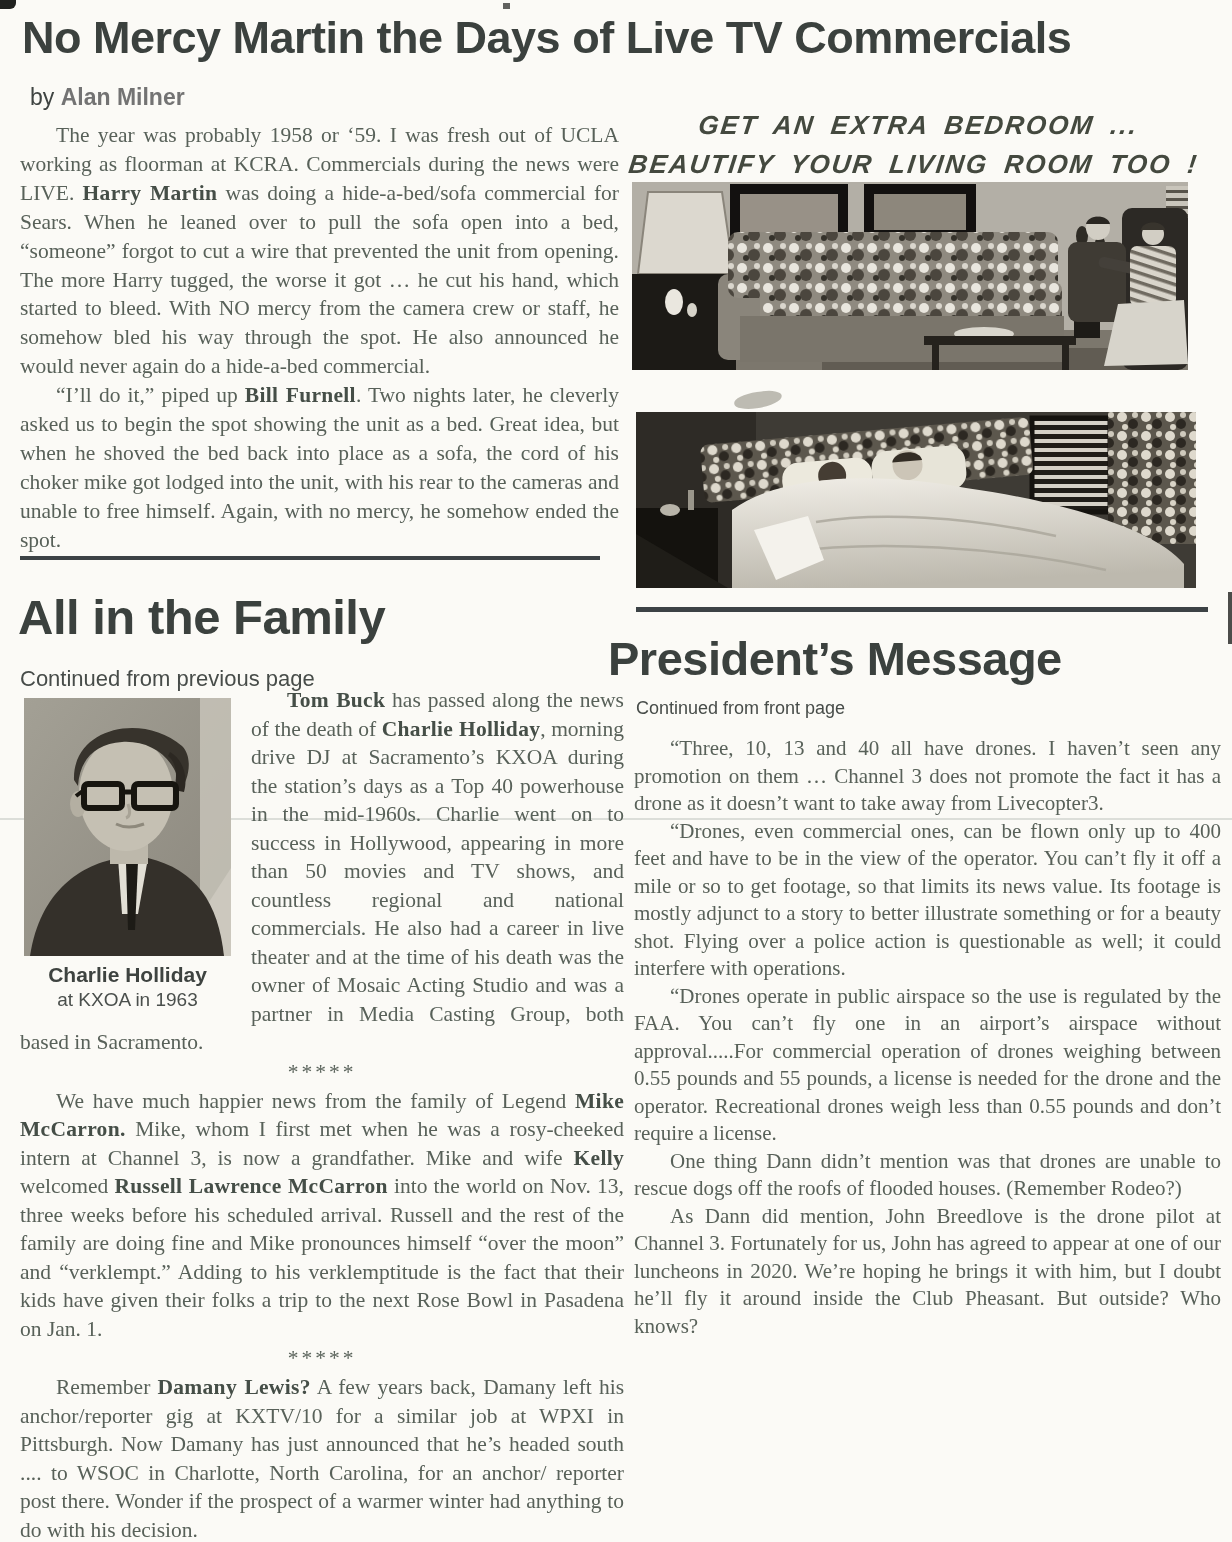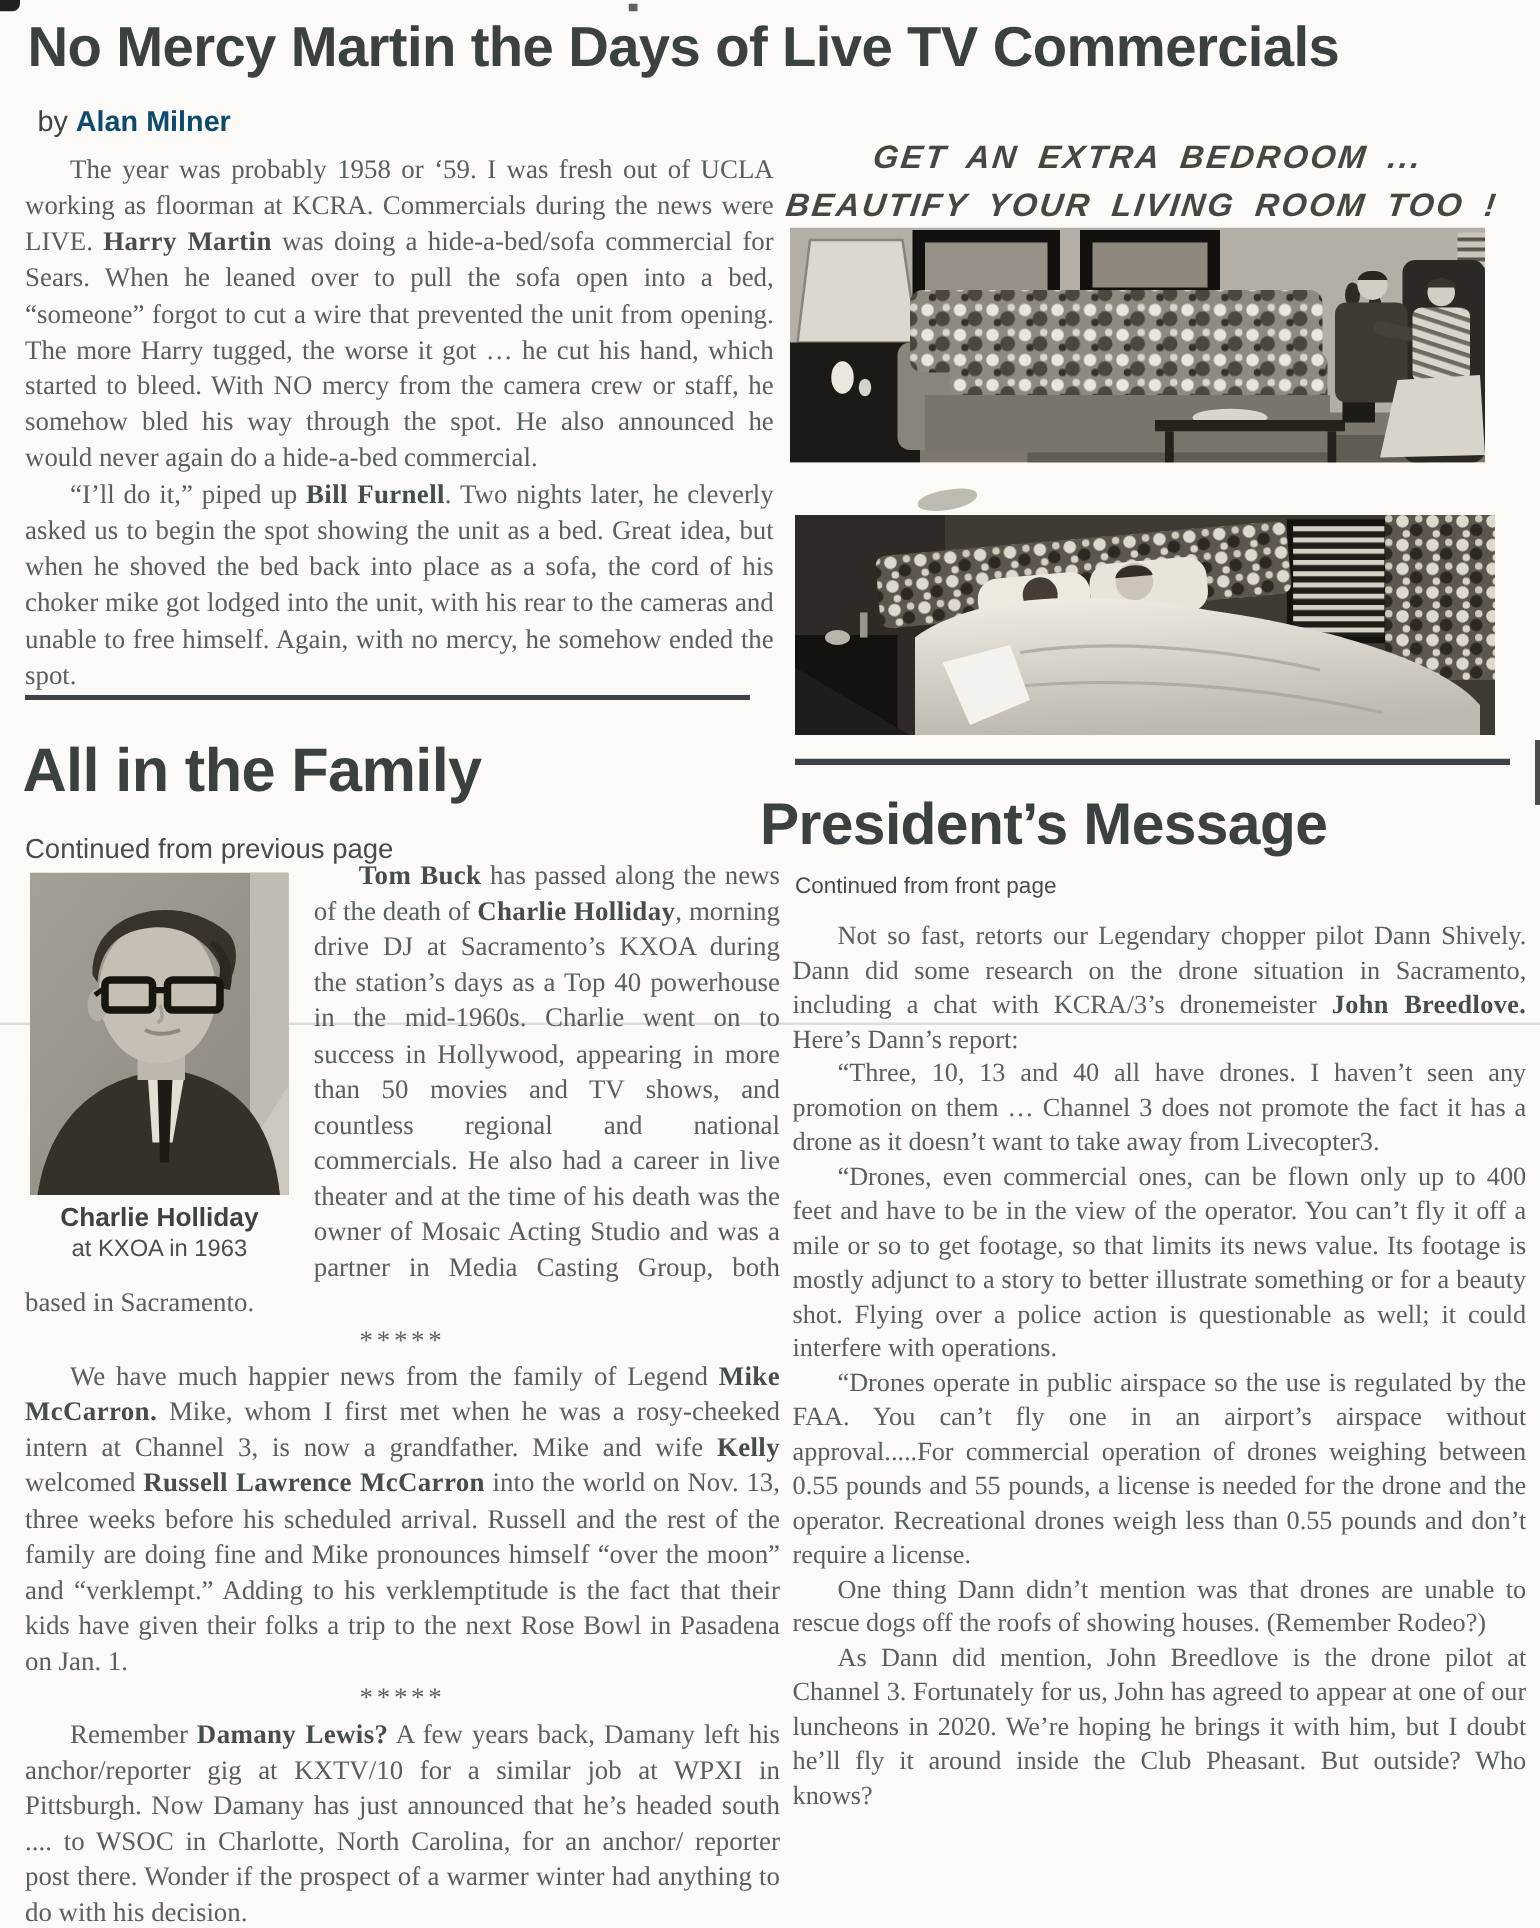--- a/index.html
+++ b/index.html
@@ -22,21 +22,21 @@
   .bodycol b{color:#454e47;letter-spacing:0.3px;}
   #no-mercy-text{left:20px;top:121px;width:599px;font-size:21.5px;line-height:28.9px;}
   #family-body{left:20px;top:686px;width:604px;font-size:21.5px;line-height:28.5px;}
   #pm-text{left:634px;top:735px;width:587px;font-size:21px;line-height:27.5px;}
   .separator{
     text-indent:0 !important;text-align:center;letter-spacing:3px;
     color:#5a635b;line-height:30px;
   }
   .rule{background:#3c4245;}
   .byline{font-family:"Liberation Sans", sans-serif;color:#3f4442;font-size:23px;}
-  .byline b{color:#0c4a6e;}
+  .byline b{color:#737373;}
   .ad-headline{
     font-family:"Liberation Sans", sans-serif;
     font-weight:bold;font-style:italic;color:#44493f;
     font-size:26px;letter-spacing:2px;word-spacing:7px;
     text-align:center;line-height:39px;transform:skewX(-7deg);
   }
   .portrait-block{
     float:left;width:215px;margin:12px 16px 8px 0;
     font-family:"Liberation Sans", sans-serif;text-align:center;
   }
@@ -232,19 +232,18 @@
   <polygon points="118,118 172,104 188,148 140,168" fill="#f4f2ec"></polygon>
   <polygon points="0,122 92,176 0,176" fill="#1f1d18"></polygon>
 </svg>
 
 <div class="abs rule" style="left:636px;top:607px;width:572px;height:5px;"></div>
 
 <div class="abs headline" style="left:608px;top:634px;width:600px;font-size:47px;">President’s Message</div>
 <div class="abs continued" style="left:636px;top:698px;font-size:18px;">Continued from front page</div>
 
 <div id="pm-text" class="abs bodycol">
-  <p><span>Not so fast, retorts our Legendary chopper pilot Dann Shively. Dann did some research on the drone situation in Sacramento, including a chat with KCRA/3’s dronemeister </span><b>John Breedlove.</b><span> Here’s Dann’s report:</span></p>
   <p><span>“Three, 10, 13 and 40 all have drones. I haven’t seen any promotion on them … Channel 3 does not promote the fact it has a drone as it doesn’t want to take away from Livecopter3.</span></p>
   <p><span>“Drones, even commercial ones, can be flown only  up to 400 feet and have to be in the view of  the operator. You can’t fly it off a mile or so to get footage, so that limits its news value. Its footage is mostly adjunct to a story to better illustrate something or for a beauty shot. Flying over a police action is questionable as well; it could interfere with operations.</span></p>
   <p><span>“Drones operate in public airspace so the use is regulated by the FAA. You can’t fly one in an airport’s airspace without approval.....For commercial operation of  drones weighing between 0.55 pounds and 55 pounds, a license is needed for the drone and the operator. Recreational drones weigh less than 0.55 pounds and don’t require a license.</span></p>
-  <p><span>One thing Dann didn’t mention was that drones are unable to rescue dogs off  the roofs of  showing houses. (Remember Rodeo?)</span></p>
+  <p><span>One thing Dann didn’t mention was that drones are unable to rescue dogs off  the roofs of  flooded houses. (Remember Rodeo?)</span></p>
   <p><span>As Dann did mention, John Breedlove is the drone pilot at Channel 3. Fortunately for us, John has agreed to appear at one of  our luncheons in 2020. We’re hoping he brings it with him, but I doubt he’ll fly it around inside the Club Pheasant. But outside? Who knows?</span></p>
 </div>
 
 </body></html>

